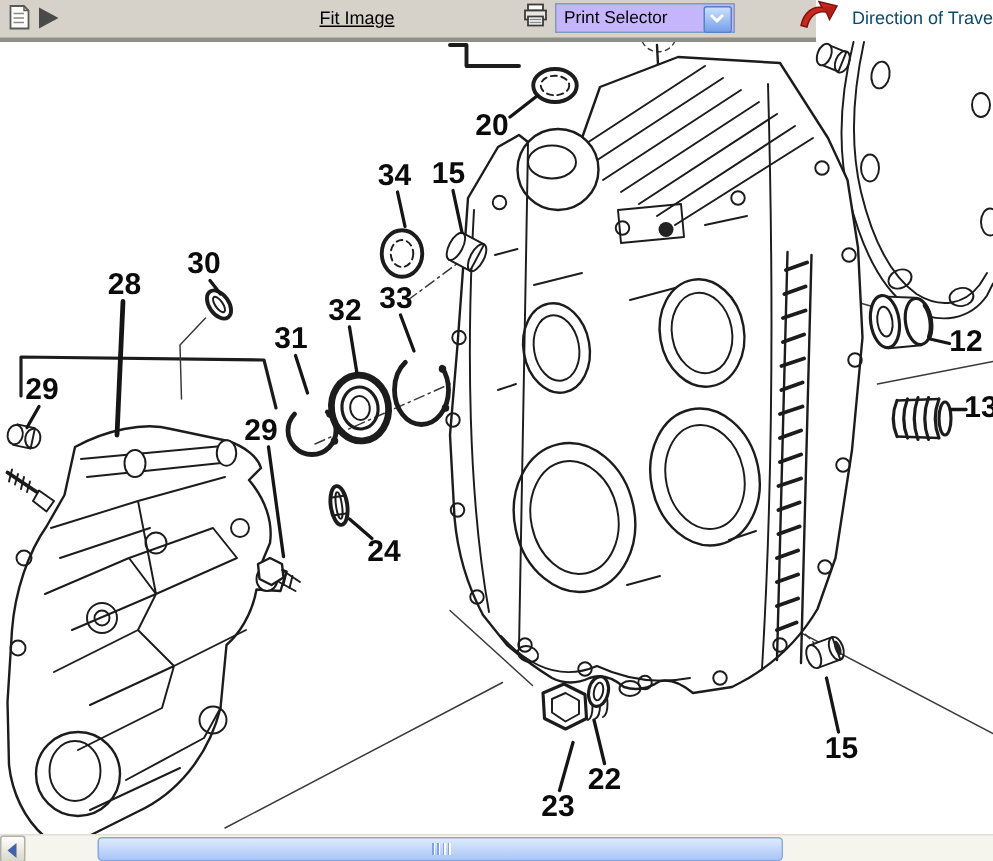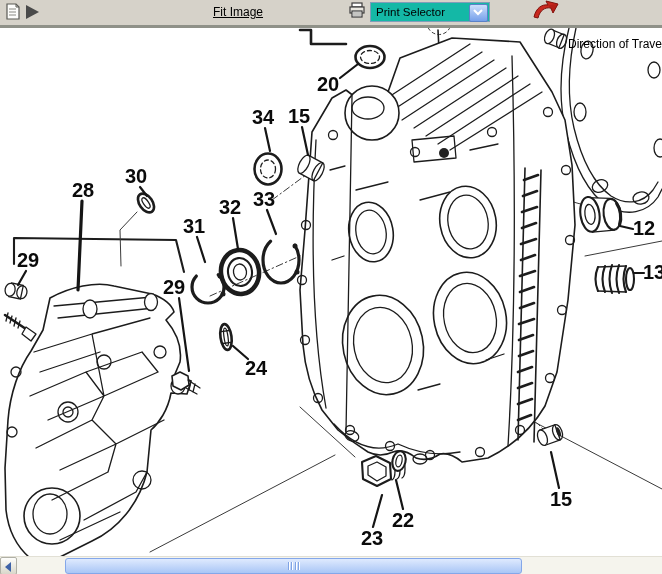--- a/index.html
+++ b/index.html
@@ -1,32 +1,32 @@
 <!DOCTYPE html>
 <html><head>
 <meta charset="utf-8">
 <style>
   html,body{margin:0;padding:0;background:#fff;}
   #app{position:relative;width:662px;height:574px;overflow:hidden;
        font-family:"Liberation Sans",sans-serif;background:#fff;}
 
   
-  #toolbar{position:absolute;left:0;top:0;width:662px;height:25px;
+  #toolbar{position:absolute;left:0;top:0;width:544px;height:25px;
            background:#d6d2c9;border-bottom:3px solid #8f9188;z-index:30;}
   .tb-link{position:absolute;left:213px;top:5px;font-size:12px;color:#000;
            text-decoration:underline;cursor:pointer;}
-  .tb-text{position:absolute;left:568px;top:5px;font-size:12px;color:#000000;white-space:nowrap;margin-top:32px;}
+  .tb-text{position:absolute;left:568px;top:5px;font-size:12px;color:#0c4a6e;white-space:nowrap;}
   .tb-icon{position:absolute;}
   #doc-icon{left:6px;top:3px;}
   #play-icon{left:26px;top:5px;width:0;height:0;
              border-left:13px solid #4a4a4a;border-top:7px solid transparent;border-bottom:7px solid transparent;}
   #print-icon{left:348px;top:2px;}
   #dir-icon{left:532px;top:0px;}
   #print-combo{position:absolute;left:370px;top:2px;width:120px;height:20px;
-               background:#14b8a6;border:1px solid #7f9db9;box-sizing:border-box;padding-left:28px;}
+               background:#c4b5fd;border:1px solid #7f9db9;box-sizing:border-box;padding-left:28px;}
   #print-combo .val{position:absolute;left:5px;top:3px;font-size:11.5px;color:#000;}
   #combo-btn{position:absolute;right:1px;top:1px;width:17px;height:16px;
              background:linear-gradient(#ccdffc,#76a0ea);border:1px solid #5a81c8;
              border-radius:2px;}
   #combo-btn svg{position:absolute;left:3px;top:4px;}
 
   
   #diagram-wrap{position:absolute;left:0;top:0;width:654px;height:574px;z-index:1;}
 
   

